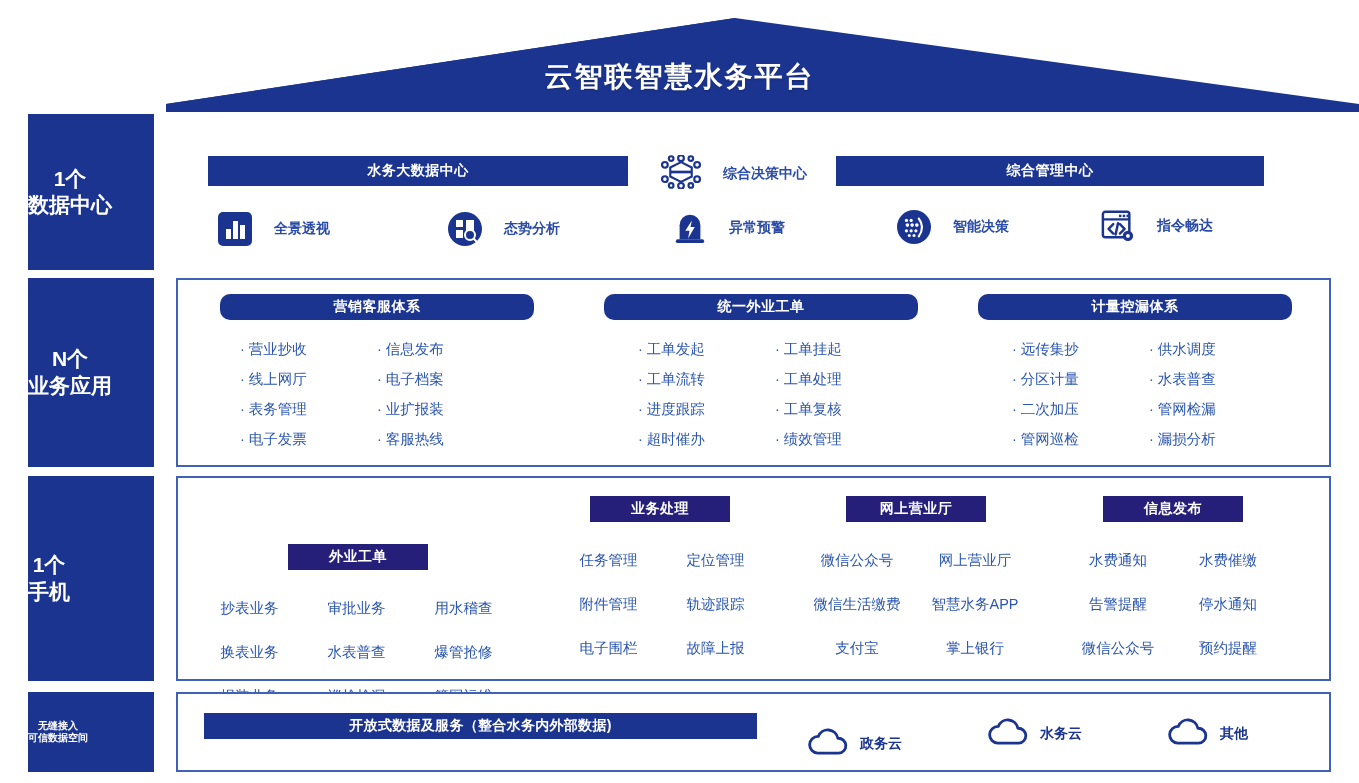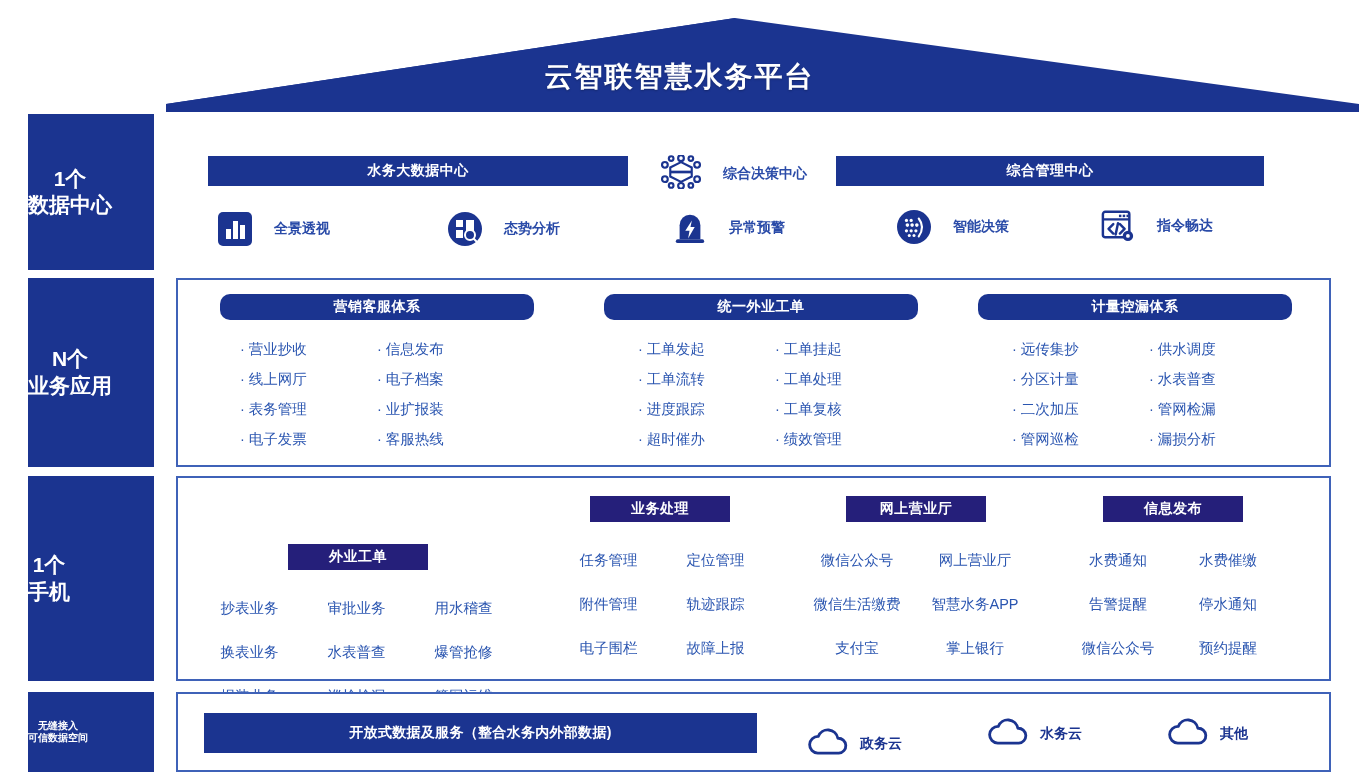--- a/index.html
+++ b/index.html
@@ -394,21 +394,21 @@
 
   <div class="band" style="left:28px; top:692px; width:1303px; height:80px;">
     <div class="band-label small">
       <div>
         <div>无缝接入</div>
         <div>可信数据空间</div>
       </div>
     </div>
     <div class="band-body bordered">
 
-      <div class="openbar" style="left:26px; top:19px; width:553px; height:40px;">
+      <div class="openbar" style="left:26px; top:19px; width:553px; height:26px;">
         <span>开放式数据及服务（整合水务内外部数据)</span>
       </div>
 
       <div class="cloud-item" style="left:630px; top:34px;">
         <span>
           <svg width="42" height="28" viewBox="0 0 44 30">
             <path d="M10 27 a9 9 0 0 1 0.5 -18 a11 11 0 0 1 21 2 a7.5 7.5 0 0 1 1 16 Z" fill="none" stroke="#1b3490" stroke-width="3" stroke-linejoin="round"></path>
           </svg>
         </span>
         <span class="ctxt">政务云</span>

